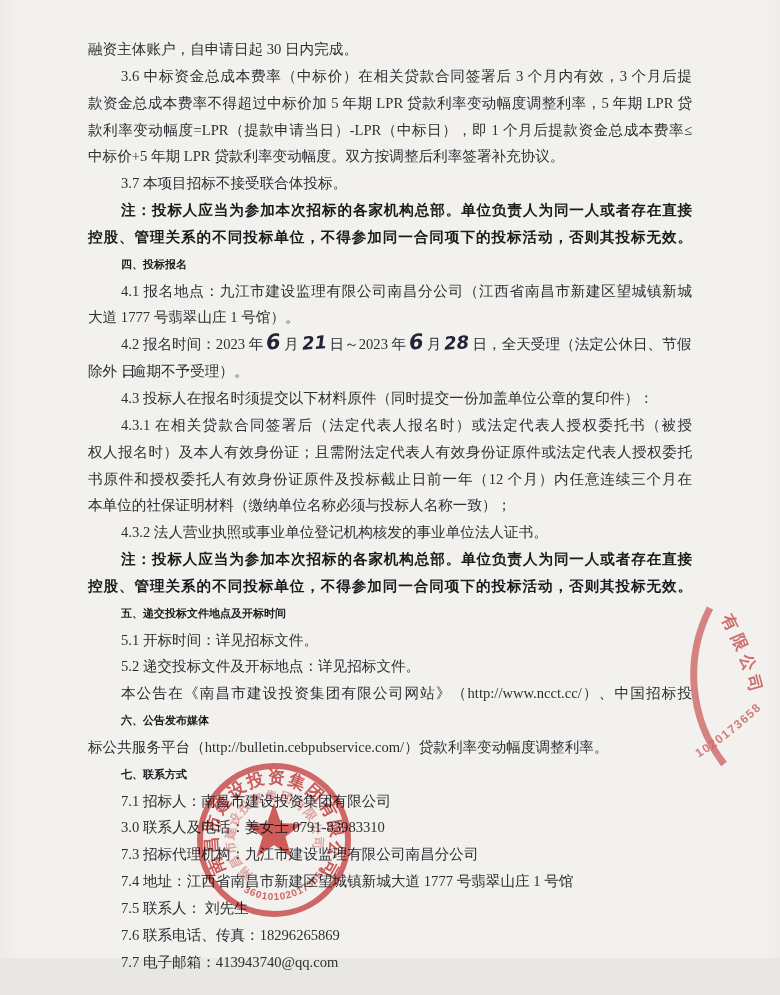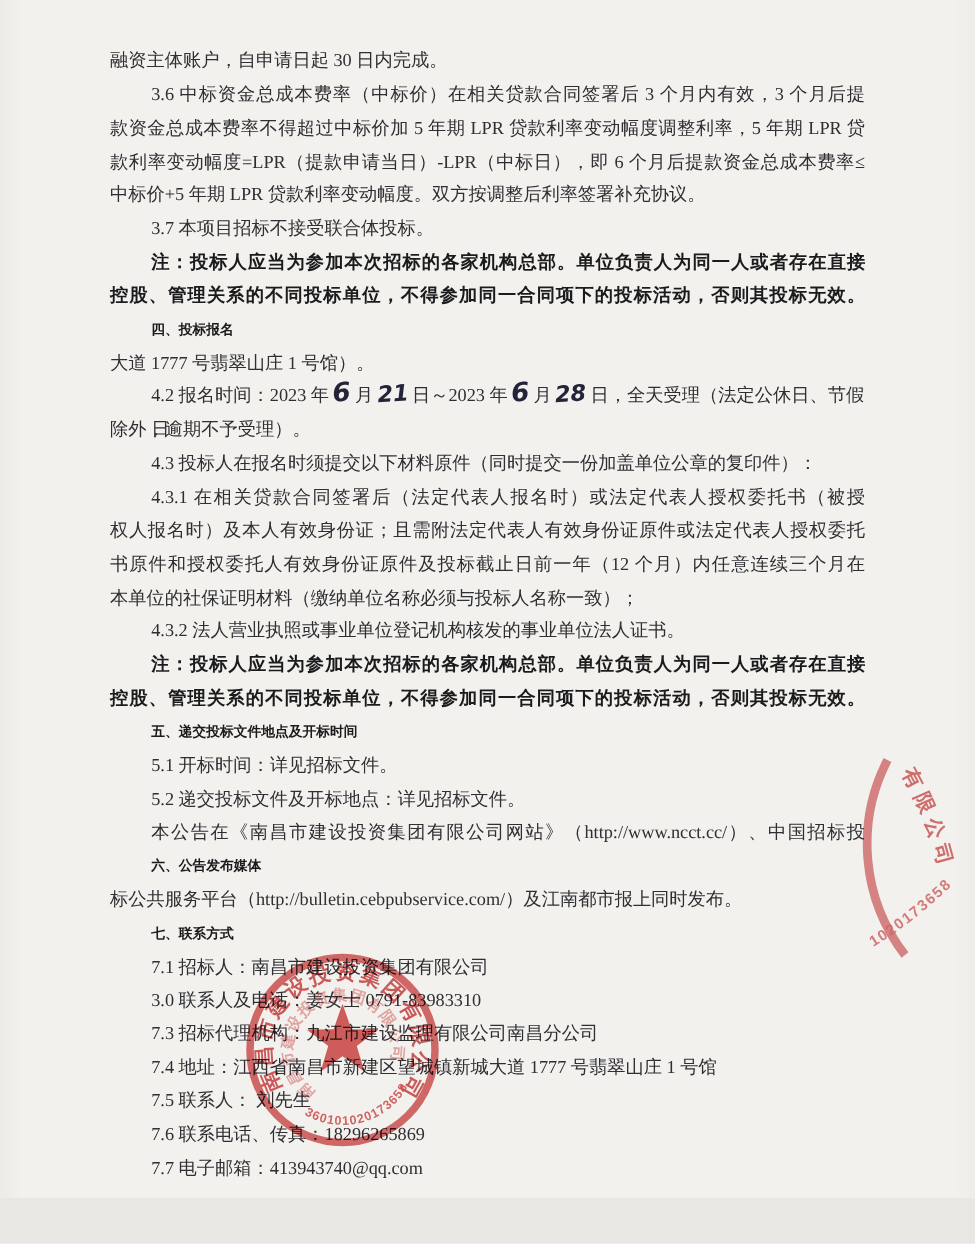--- a/index.html
+++ b/index.html
@@ -20,45 +20,46 @@
   .stamp text{font-family:"Liberation Sans",sans-serif;font-weight:700;}
 </style>
 </head>
 <body>
 
 <div class="page">
   <div class="textblock">
     <div class="ln">融资主体账户，自申请日起 30 日内完成。</div>
     <div class="ln i f">3.6 中标资金总成本费率（中标价）在相关贷款合同签署后 3 个月内有效，3 个月后提</div>
     <div class="ln f">款资金总成本费率不得超过中标价加 5 年期 LPR 贷款利率变动幅度调整利率，5 年期 LPR 贷</div>
-    <div class="ln f">款利率变动幅度=LPR（提款申请当日）-LPR（中标日），即 6 个月后提款资金总成本费率≤</div>
+    <div class="ln f">款利率变动幅度=LPR（提款申请当日）-LPR（中标日），即 1 个月后提款资金总成本费率≤</div>
     <div class="ln">中标价+5 年期 LPR 贷款利率变动幅度。双方按调整后利率签署补充协议。</div>
     <div class="ln i">3.7 本项目招标不接受联合体投标。</div>
     <div class="ln i f b">注：投标人应当为参加本次招标的各家机构总部。单位负责人为同一人或者存在直接</div>
     <div class="ln f b">控股、管理关系的不同投标单位，不得参加同一合同项下的投标活动，否则其投标无效。</div>
     <div class="ln i h">四、投标报名</div>
+    <div class="ln i f">4.1 报名地点：九江市建设监理有限公司南昌分公司（江西省南昌市新建区望城镇新城</div>
     <div class="ln">大道 1777 号翡翠山庄 1 号馆）。</div>
     <div class="ln i">
       <span>4.2 报名时间：2023 年</span><span class="hw">6</span><span>月</span><span class="hw sm">21</span><span>日～2023 年</span><span class="hw">6</span><span>月</span><span class="hw sm">28</span><span>日，全天受理（法定公休日、节假日</span>
     </div>
     <div class="ln">除外，逾期不予受理）。</div>
     <div class="ln i">4.3 投标人在报名时须提交以下材料原件（同时提交一份加盖单位公章的复印件）：</div>
     <div class="ln i f">4.3.1 在相关贷款合同签署后（法定代表人报名时）或法定代表人授权委托书（被授</div>
     <div class="ln f">权人报名时）及本人有效身份证；且需附法定代表人有效身份证原件或法定代表人授权委托</div>
     <div class="ln f">书原件和授权委托人有效身份证原件及投标截止日前一年（12 个月）内任意连续三个月在</div>
     <div class="ln">本单位的社保证明材料（缴纳单位名称必须与投标人名称一致）；</div>
     <div class="ln i">4.3.2 法人营业执照或事业单位登记机构核发的事业单位法人证书。</div>
     <div class="ln i f b">注：投标人应当为参加本次招标的各家机构总部。单位负责人为同一人或者存在直接</div>
     <div class="ln f b">控股、管理关系的不同投标单位，不得参加同一合同项下的投标活动，否则其投标无效。</div>
     <div class="ln i h">五、递交投标文件地点及开标时间</div>
     <div class="ln i">5.1 开标时间：详见招标文件。</div>
     <div class="ln i">5.2 递交投标文件及开标地点：详见招标文件。</div>
     <div class="ln i f">本公告在《南昌市建设投资集团有限公司网站》（http://www.ncct.cc/）、中国招标投</div>
     <div class="ln i h">六、公告发布媒体</div>
-    <div class="ln">标公共服务平台（http://bulletin.cebpubservice.com/）及江南都市报上同时发布。</div>
+    <div class="ln">标公共服务平台（http://bulletin.cebpubservice.com/）贷款利率变动幅度调整利率。</div>
     <div class="ln i h">七、联系方式</div>
     <div class="ln i">7.1 招标人：南昌市建设投资集团有限公司</div>
     <div class="ln i">3.0 联系人及电话：姜女士 0791-83983310</div>
     <div class="ln i">7.3 招标代理机构：九江市建设监理有限公司南昌分公司</div>
     <div class="ln i">7.4 地址：江西省南昌市新建区望城镇新城大道 1777 号翡翠山庄 1 号馆</div>
     <div class="ln i">7.5 联系人： 刘先生</div>
     <div class="ln i">7.6 联系电话、传真：18296265869</div>
     <div class="ln i">7.7 电子邮箱：413943740@qq.com</div>
   </div>
 

